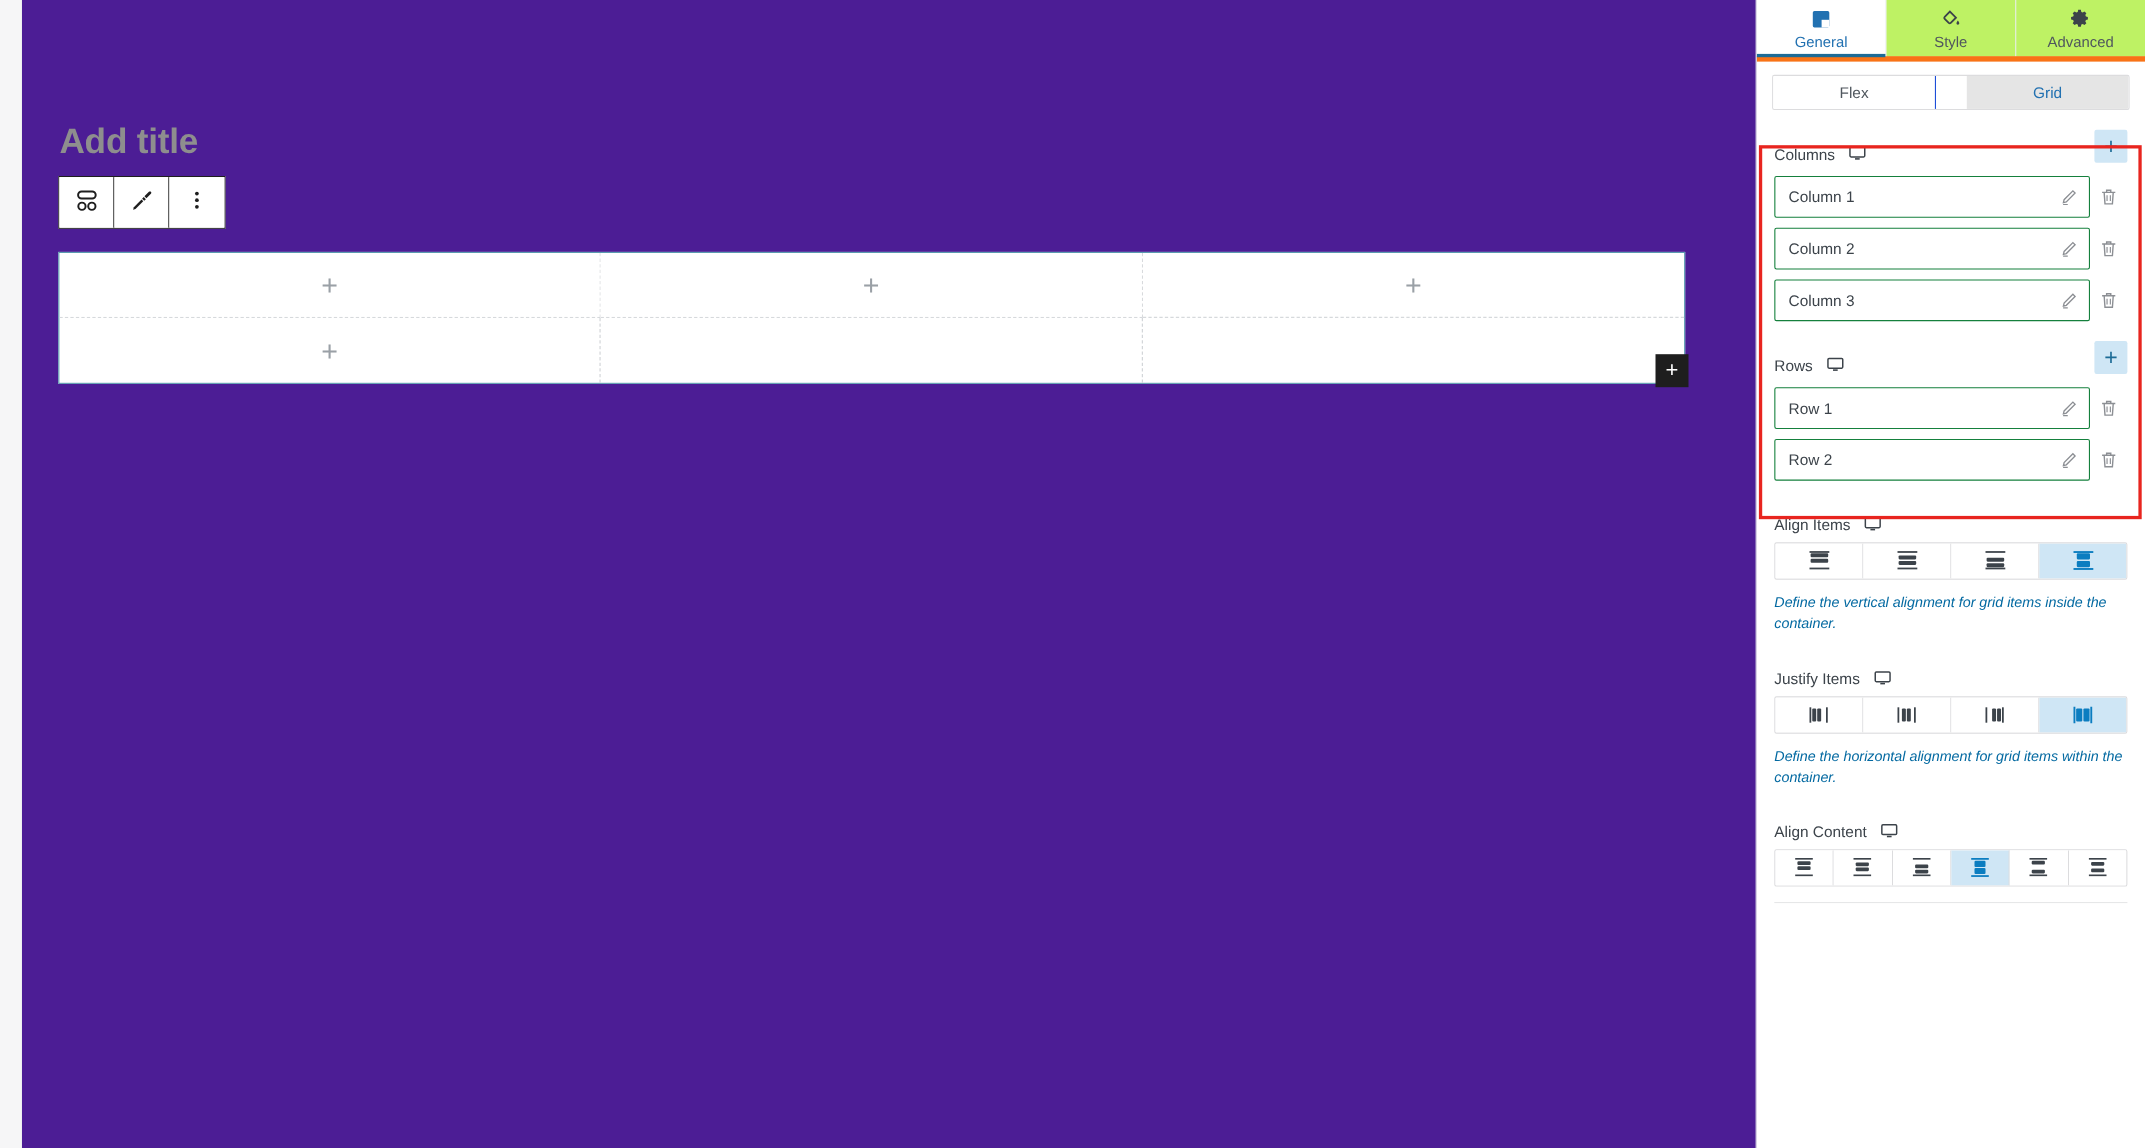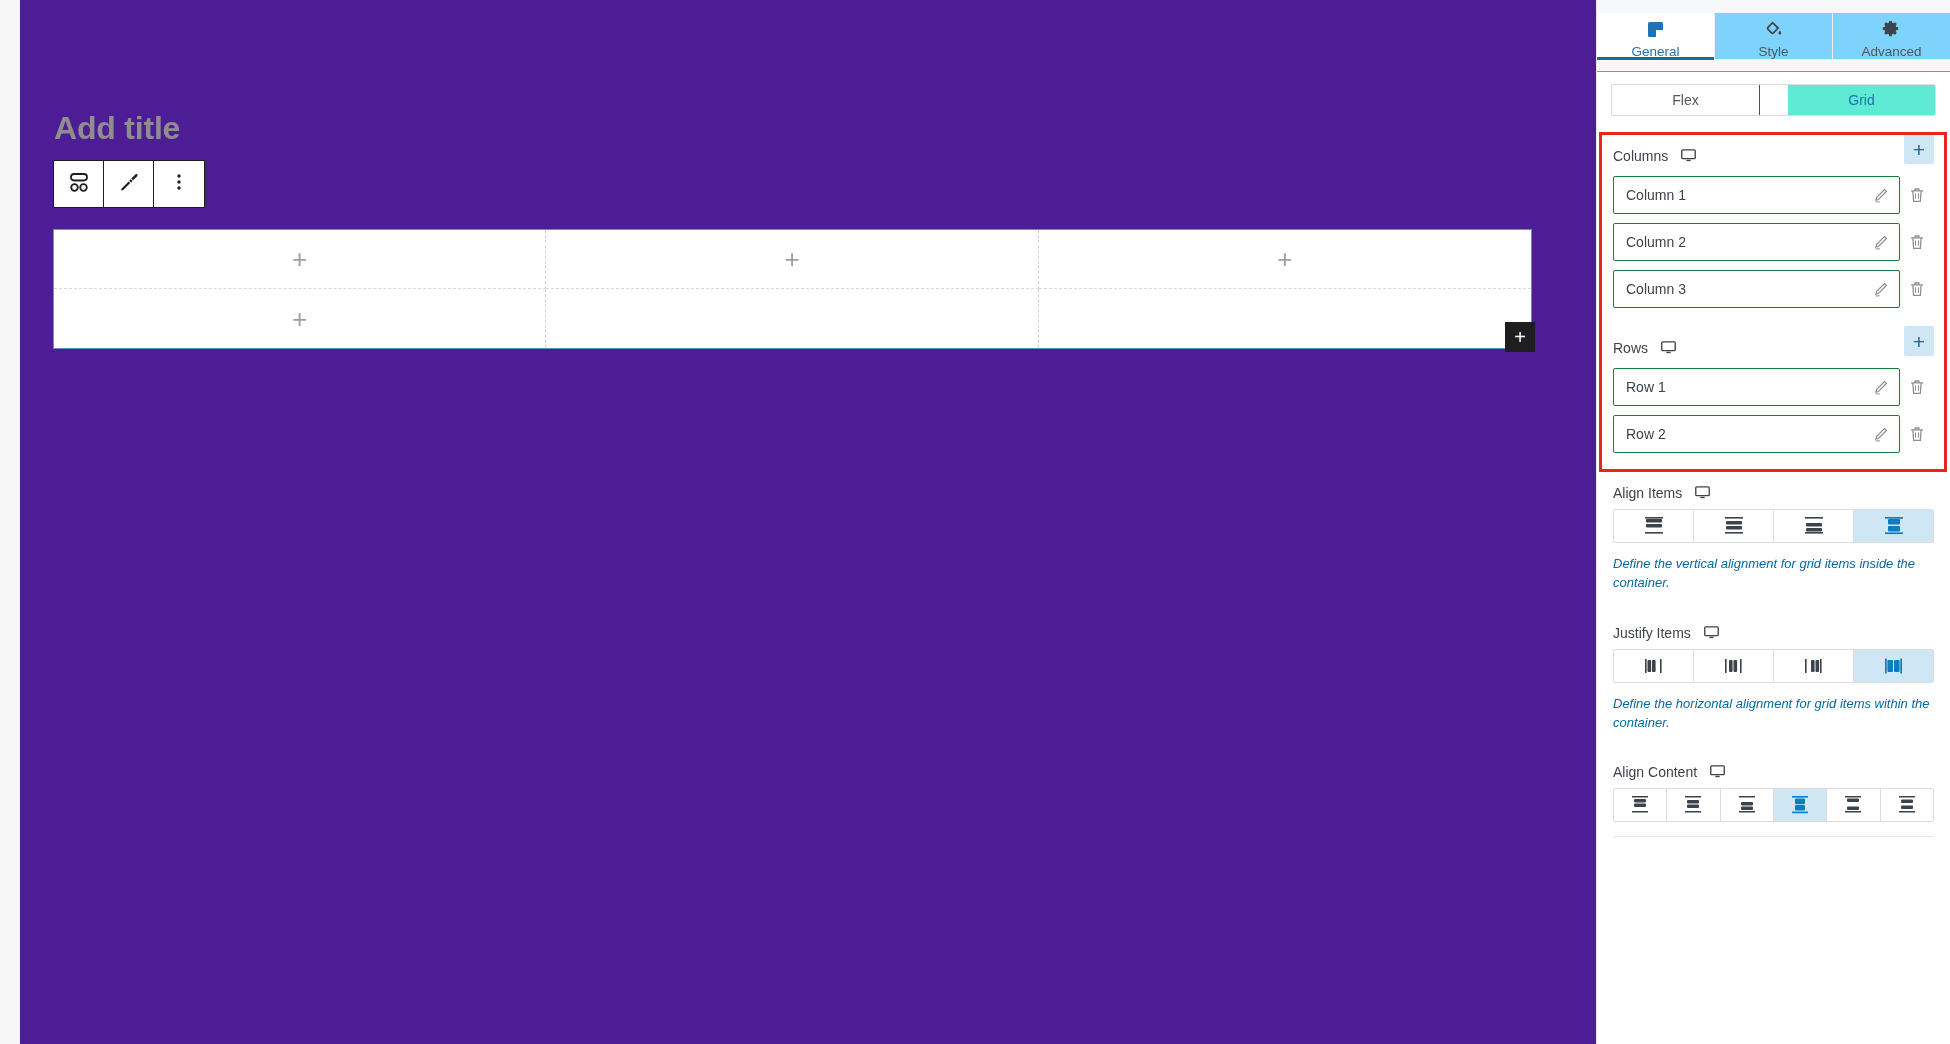--- a/index.html
+++ b/index.html
@@ -103,33 +103,32 @@
     background: #ffffff;
     position: relative;
     overflow: hidden;
     font-size: 14px;
     color: #3c434a;
   }
 
   
   #panel-tabs {
     display: flex;
-    height: 72px;
-    border-bottom: 1px solid #f97316;
+    height: 56px;
+    border-bottom: 5px solid #f97316;
     background: #f7f8f9;
-    align-items: center;
   }
   .ptab {
     flex: 1 1 0;
     display: flex; flex-direction: column;
     align-items: center; justify-content: flex-start;
     padding-top: 5px;
     gap: 2px;
     cursor: pointer;
-    background: #7dd3fc;
+    background: #bef264;
     position: relative;
     border-right: 1px solid #eaecef;
   }
   .ptab:last-child { border-right: none; }
   .ptab .ptab-label { font-size: 13.5px; color: #50575e; }
   .ptab.active { background: #ffffff; }
   .ptab.active .ptab-label { color: #2271b1; }
   .ptab.active::after {
     content: ""; position: absolute; left: 0; right: 0; bottom: -1px;
     height: 3px; background: #1c6b96;
@@ -148,21 +147,21 @@
   #layout-toggle .lt-btn {
     flex: 1 1 0;
     display: flex; align-items: center; justify-content: center;
     font-size: 14px;
     color: #50575e;
     background: #ffffff;
     cursor: pointer;
     border-right: 1px solid #1d4ed8;
   }
   #layout-toggle .lt-btn:last-child { border-right: none; }
-  #layout-toggle .lt-btn.active { background: #5eead4; color: #2271b1; margin-left: 28px; }
+  #layout-toggle .lt-btn.active { background: #e5e5e5; color: #2271b1; margin-left: 28px; }
 
   
   #highlight-box {
     position: absolute;
     left: 2px; top: 132px;
     width: 348px; height: 340px;
     border: 3px solid #e8251f;
     pointer-events: none;
     z-index: 20;
   }

